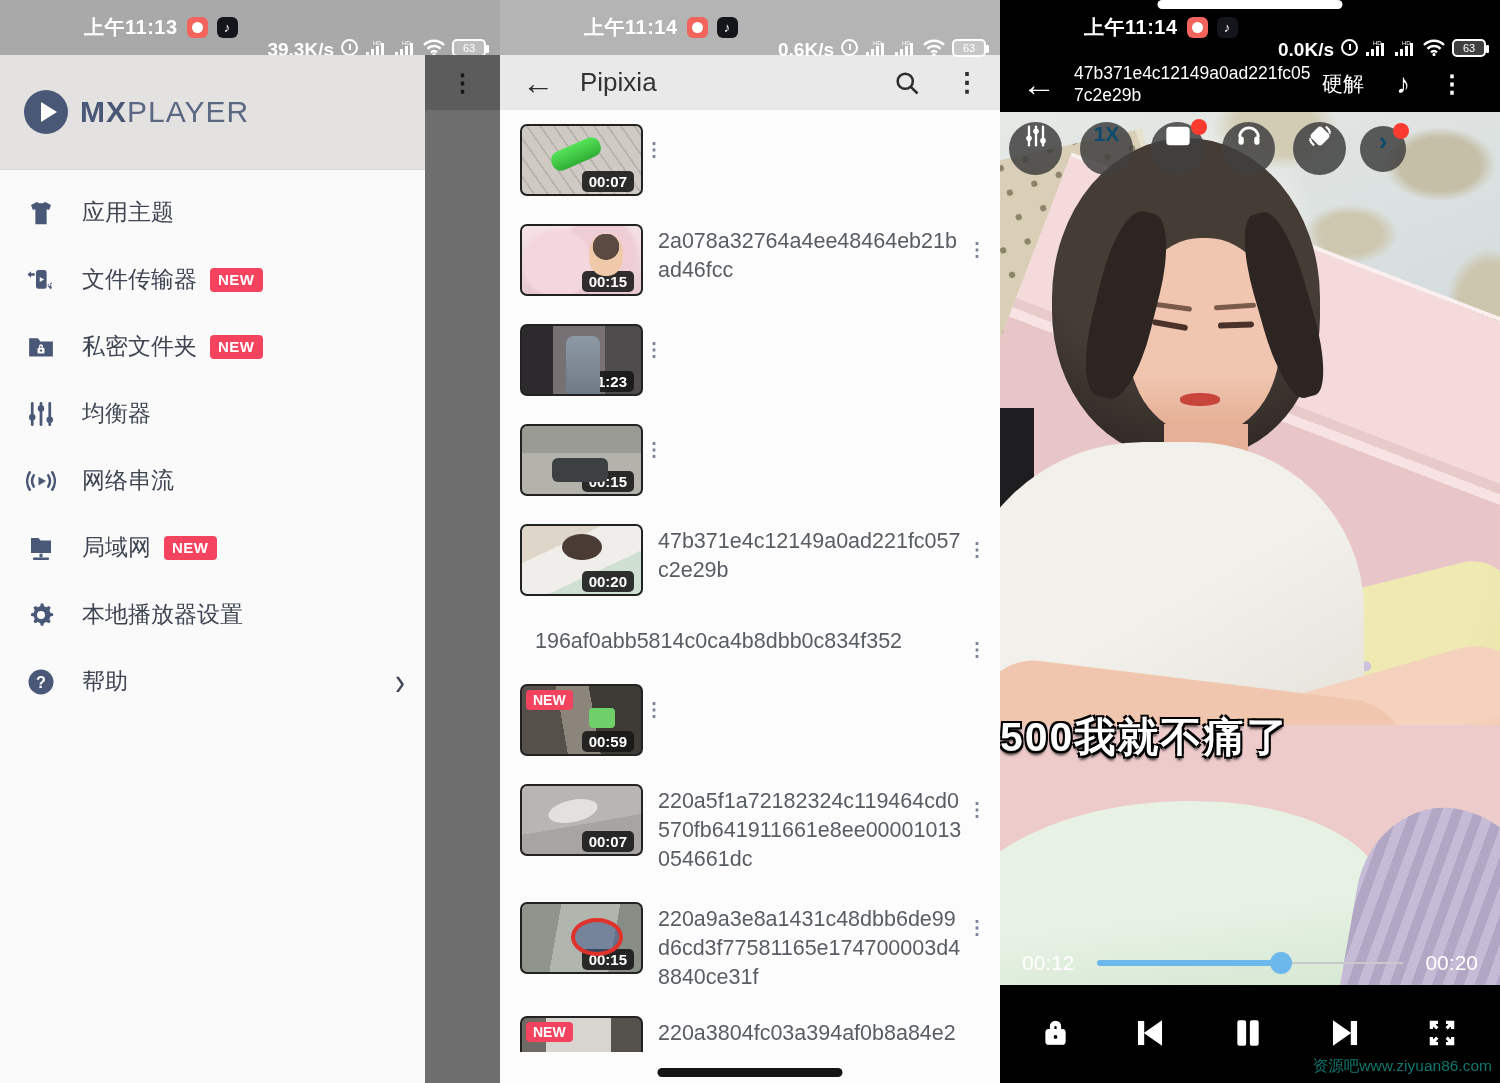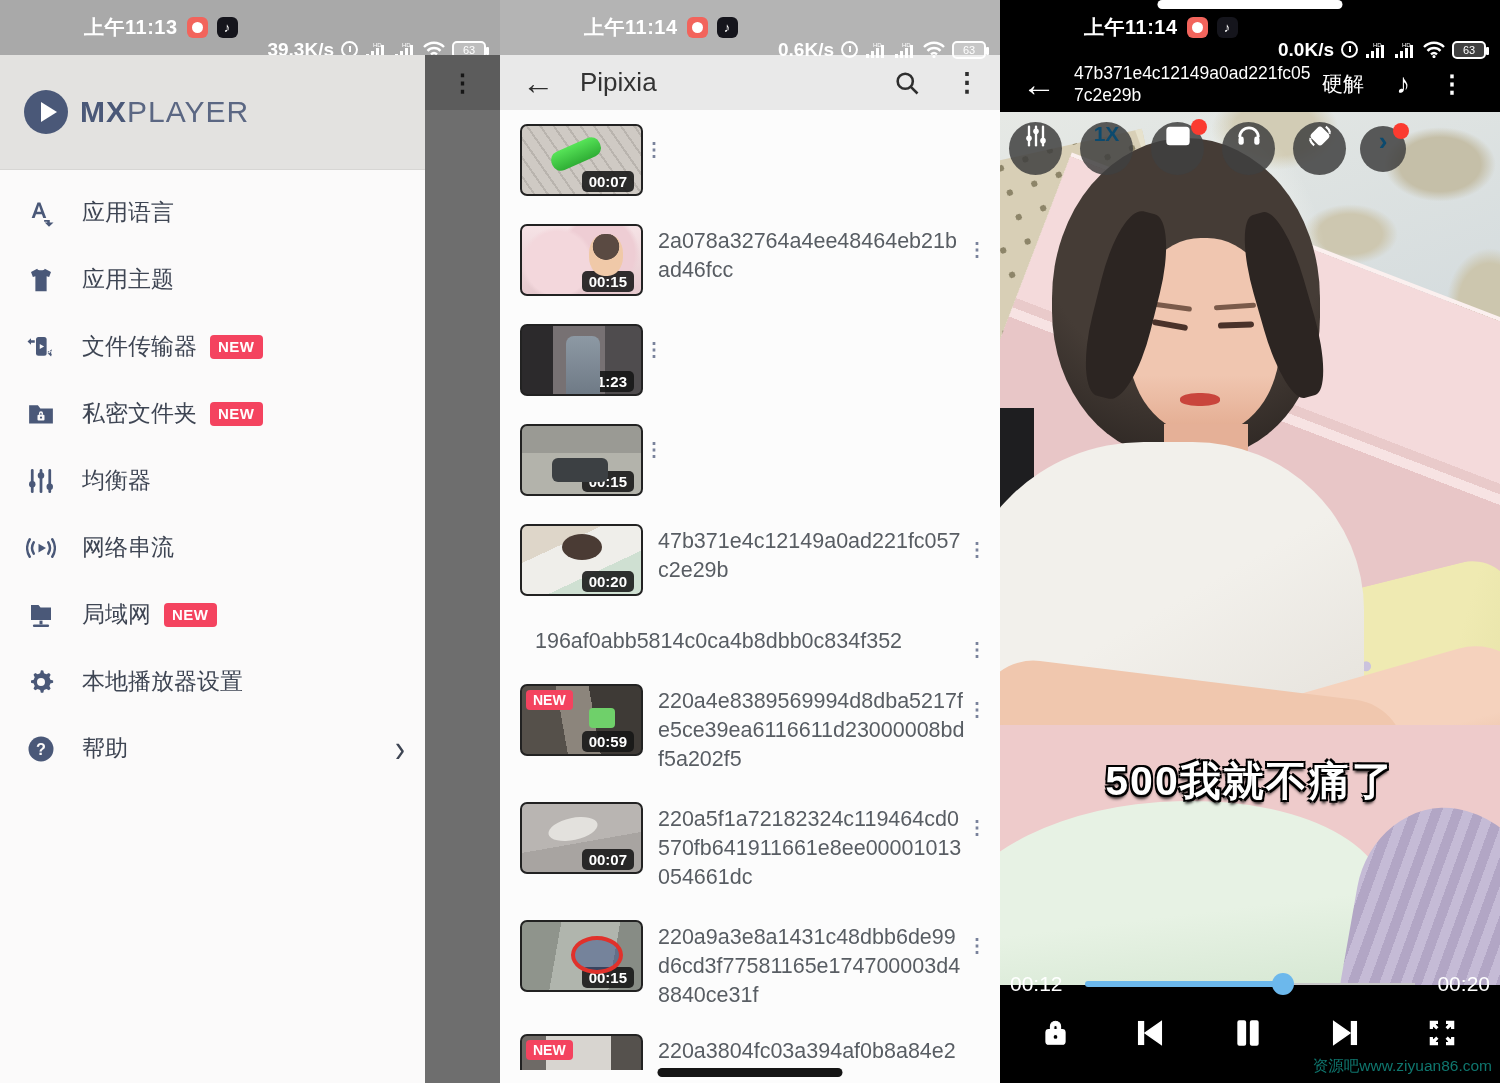--- a/index.html
+++ b/index.html
@@ -4,21 +4,21 @@
 <style>
   html,body{margin:0;padding:0;background:#222;}
   *{box-sizing:border-box;}
   .screen{width:1500px;height:1083px;display:flex;position:relative;overflow:hidden;
     font-family:"Liberation Sans",sans-serif;background:#000;}
   .panel{width:500px;height:1083px;position:relative;overflow:hidden;flex:0 0 500px;}
 
   
   .statusbar{height:55px;display:flex;align-items:center;color:#fff;font-size:20px;}
   .sb-left{display:flex;align-items:center;gap:9px;margin-left:84px;}
-  .sb-right{display:flex;align-items:center;gap:7px;margin-left:auto;margin-right:14px;margin-top:44px;}
+  .sb-right{display:flex;align-items:flex-start;gap:7px;margin-left:auto;margin-right:14px;margin-top:44px;}
   .sb-time{font-weight:bold;letter-spacing:.5px;}
   .rec-ico{width:21px;height:21px;border-radius:6px;background:#f2645c;position:relative;}
   .rec-ico::after{content:"";position:absolute;inset:5px;border-radius:50%;background:#fff;}
   .tt-ico{width:21px;height:21px;border-radius:6px;background:#15151c;color:#fff;font-size:13px;
     display:flex;align-items:center;justify-content:center;}
   .net-speed{font-weight:bold;font-size:19px;}
   .alarm-ico{width:17px;height:17px;border:2px solid #fff;border-radius:50%;position:relative;}
   .alarm-ico::after{content:"";position:absolute;left:6px;top:3px;width:2px;height:6px;background:#fff;}
   .sig svg,.wifi svg{display:block;}
   .batt{min-width:34px;height:18px;border:2px solid #fff;border-radius:5px;font-size:11px;color:#fff;
@@ -154,31 +154,31 @@
   .arm2{position:absolute;top:556px;right:-40px;width:280px;height:130px;border-radius:60px;
     transform:rotate(-16deg);background:linear-gradient(#f5d2bd 0 55%,#e7bba0);}
   .blanket-pink{position:absolute;bottom:-10px;left:-10px;right:-10px;height:270px;
     background:linear-gradient(175deg,#eecbcb 0 55%,#e2b7b8);}
   .blanket-mint{position:absolute;bottom:-46px;left:-50px;width:440px;height:230px;border-radius:50% 60% 20% 20%;
     transform:rotate(-7deg);background:linear-gradient(#e7f2e4 0 50%,#d2e5cf);}
   .knit{position:absolute;bottom:-34px;right:-44px;width:190px;height:210px;border-radius:45% 55% 10% 10%;
     transform:rotate(10deg);
     background:repeating-linear-gradient(100deg,#b2a6c5 0 10px,#c5bbd6 10px 20px);}
   .dark-edge{position:absolute;left:0;top:296px;width:34px;height:176px;background:#1e1e20;}
-  .subtitle{position:absolute;left:0;right:0;top:598px;text-align:center;color:#fff;
+  .subtitle{position:absolute;left:0;right:0;top:598px;text-align:left;color:#fff;
     font-size:41px;font-weight:bold;letter-spacing:2px;
-    text-shadow:2px 2px 0 #000,-2px -2px 0 #000,2px -2px 0 #000,-2px 2px 0 #000,0 4px 3px rgba(0,0,0,.8);margin-top:44px;}
+    text-shadow:2px 2px 0 #000,-2px -2px 0 #000,2px -2px 0 #000,-2px 2px 0 #000,0 4px 3px rgba(0,0,0,.8);}
   .vctl{position:absolute;width:53px;height:53px;border-radius:50%;background:rgba(64,64,64,.85);
     display:flex;align-items:flex-start;justify-content:center;color:#0c4a6e;cursor:pointer;top:10px;}
   .vctl svg{width:28px;height:28px;fill:#fff;stroke:#fff;}
   .vctl .reddot{position:absolute;top:-3px;right:-3px;width:16px;height:16px;border-radius:50%;background:#fb3b30;}
   .speed-txt{font-size:21px;font-weight:bold;}
   .chev-txt{font-size:26px;font-weight:bold;}
-  .progress-row{position:absolute;left:0;right:0;top:963px;height:42px;display:flex;align-items:center;
-    padding:0 10px;color:#fff;font-size:21px;gap:22px;text-align:center;}
+  .progress-row{position:absolute;left:0;right:0;top:942px;height:42px;display:flex;align-items:center;
+    padding:0 22px;color:#fff;font-size:21px;gap:22px;text-align:center;}
   .track{flex:1;position:relative;height:22px;}
   .track-bg{position:absolute;top:10px;left:0;right:0;height:2px;background:#c9c9c9;}
   .track-fill{position:absolute;top:8px;left:0;height:6px;background:#6cb8ec;border-radius:3px;}
   .track-thumb{position:absolute;top:0;width:22px;height:22px;border-radius:50%;background:#6cb8ec;margin-left:-11px;}
   .bctl-row{position:absolute;left:0;right:0;top:1006px;height:54px;display:flex;align-items:center;
     justify-content:space-between;padding:0 42px;}
   .bctl{color:#fff;cursor:pointer;display:flex;align-items:center;justify-content:center;}
   .bctl svg{fill:#fff;stroke:#fff;}
   .watermark{position:absolute;right:8px;top:1056px;color:#0f766e;font-size:15.5px;}
   .gpill{position:absolute;bottom:6px;left:50%;transform:translateX(-50%);width:185px;height:9px;border-radius:5px;cursor:pointer;}
@@ -232,29 +232,20 @@
 
     <div class="drawer">
       <div class="drawer-header">
         <div class="logo">
           <span class="logo-circle"></span>
           <span class="logo-text"><b>MX</b><span>PLAYER</span></span>
         </div>
       </div>
       <div class="menu">
 
-        <div class="menu-item">
-          <span class="mi-icon">
-              <svg viewBox="0 0 24 24">
-                <path d="M4.5 16 L9.2 3.5 h2.3 L16.2 16 h-2.4 l-1.1-3.1 H8 L6.9 16 Z M8.7 10.9 h3.3 L10.35 6 Z"></path>
-                <path d="M14.5 17.5 l4.5 0 0 2 3 -0 -3.6 3.5 -3.4 -3.5 2 0 0 -0.5 -2.5 0 Z"></path>
-              </svg>
-            </span>
-          <span class="mi-label">应用语言</span>
-        </div>
 
         <div class="menu-item">
           <span class="mi-icon">
               <svg viewBox="0 0 24 24">
                 <path d="M4 5.5 L9 3 c0 1.6 6 1.6 6 0 l5 2.5 -1.5 4 -2-0.6 V21 H7.5 V8.9 l-2 0.6 Z"></path>
               </svg>
             </span>
           <span class="mi-label">应用主题</span>
         </div>
 
@@ -469,21 +460,20 @@
       <div class="frow">
         <div class="fname">196af0abb5814c0ca4b8dbb0c834f352</div>
         <div class="fdots">⋮</div>
       </div>
 
       <div class="frow">
         <div class="thumb th7">
           <span class="tnew">NEW</span>
           <span class="dur">00:59</span>
         </div>
-        <div class="fname">220a4e8389569994d8dba5217fe5ce39ea6116611d23000008bdf5a202f5</div>
         <div class="fdots">⋮</div>
       </div>
 
       <div class="frow">
         <div class="thumb th8">
           <span class="dur">00:07</span>
         </div>
         <div class="fname">220a5f1a72182324c119464cd0570fb641911661e8ee00001013054661dc</div>
         <div class="fdots">⋮</div>
       </div>

